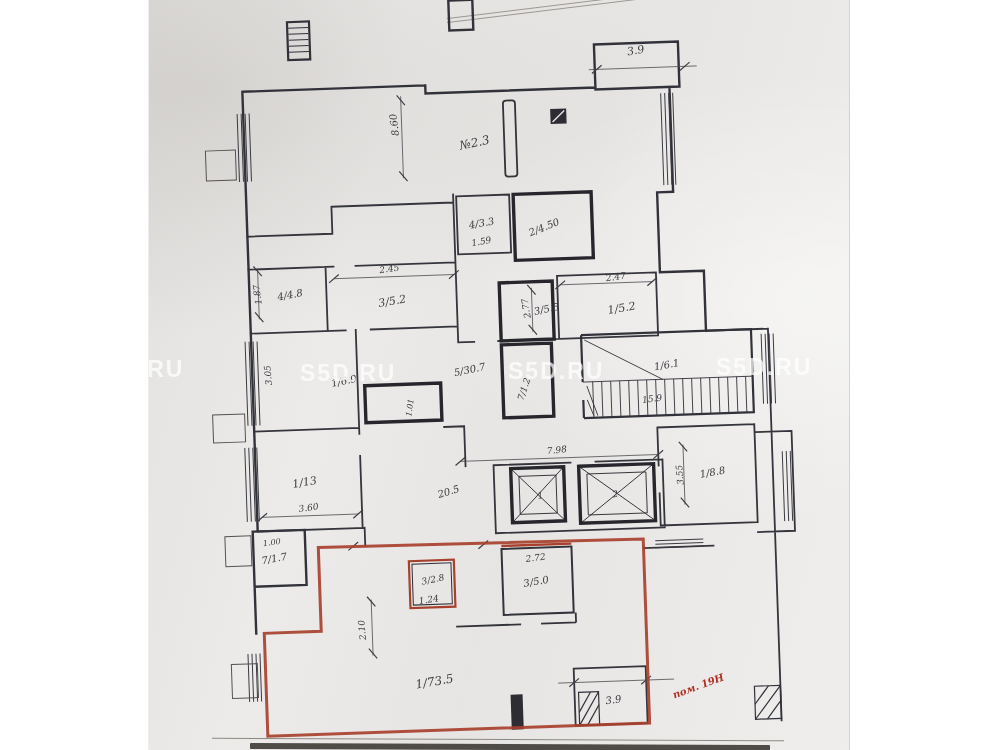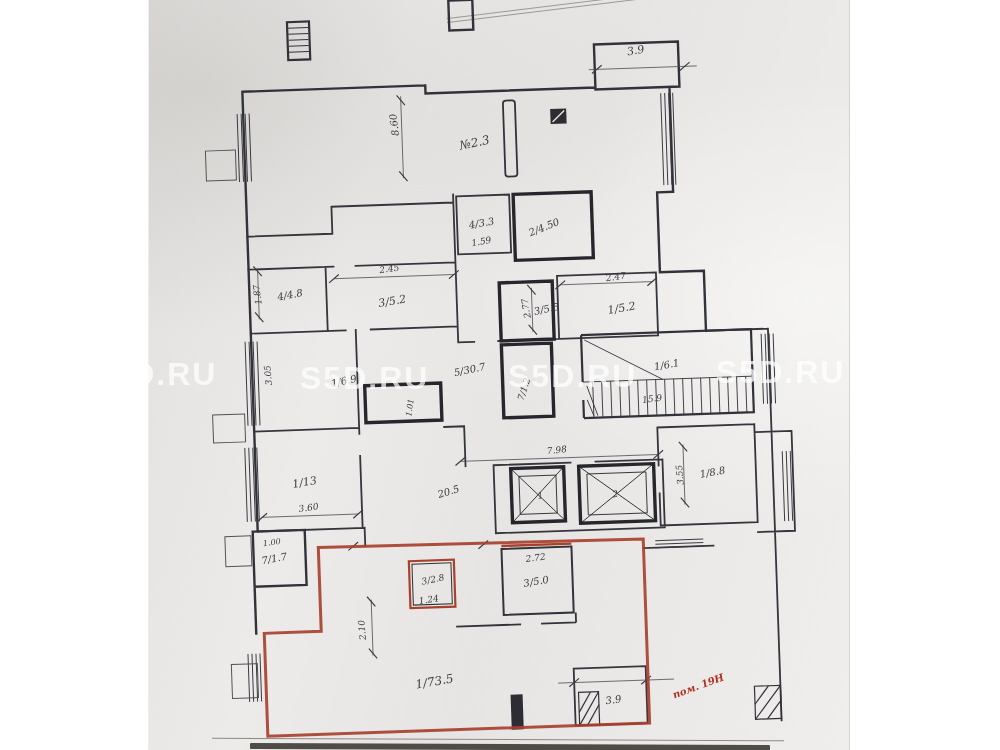--- a/index.html
+++ b/index.html
@@ -9,21 +9,21 @@
          background:
            radial-gradient(120% 60% at 8% 12%, rgba(110,105,100,0.14), rgba(0,0,0,0) 55%),
            radial-gradient(90% 50% at 95% 40%, rgba(255,255,255,0.5), rgba(0,0,0,0) 60%),
            linear-gradient(104deg,#e2e0de 0%,#ecebe9 30%,#e7e5e3 55%,#efeeec 100%);
          border-right:1px solid #d5d2cf;border-left:1px solid #efedeb;}
   .scan-line{position:absolute;left:212px;top:739px;width:572px;height:1px;
          background:#8d8883;transform:rotate(0.25deg);}
   .scan-band{position:absolute;left:250px;top:744px;width:520px;height:6px;
          background:#4f4b47;transform:rotate(0.2deg);border-radius:1px;}
   .wm{position:absolute;top:356px;height:30px;color:rgba(255,255,255,0.72);
-      font-family:"Liberation Sans",sans-serif;font-weight:bold;font-size:32px;
+      font-family:"Liberation Sans",sans-serif;font-weight:bold;font-size:23px;
       letter-spacing:2px;white-space:nowrap;pointer-events:none;}
   svg.plan{position:absolute;left:0;top:0;}
   svg.plan text{font-family:"DejaVu Serif",serif;font-style:italic;text-anchor:middle;}
 </style>
 </head>
 <body>
 
 <div class="stage">
   <div class="paper"></div>
 

